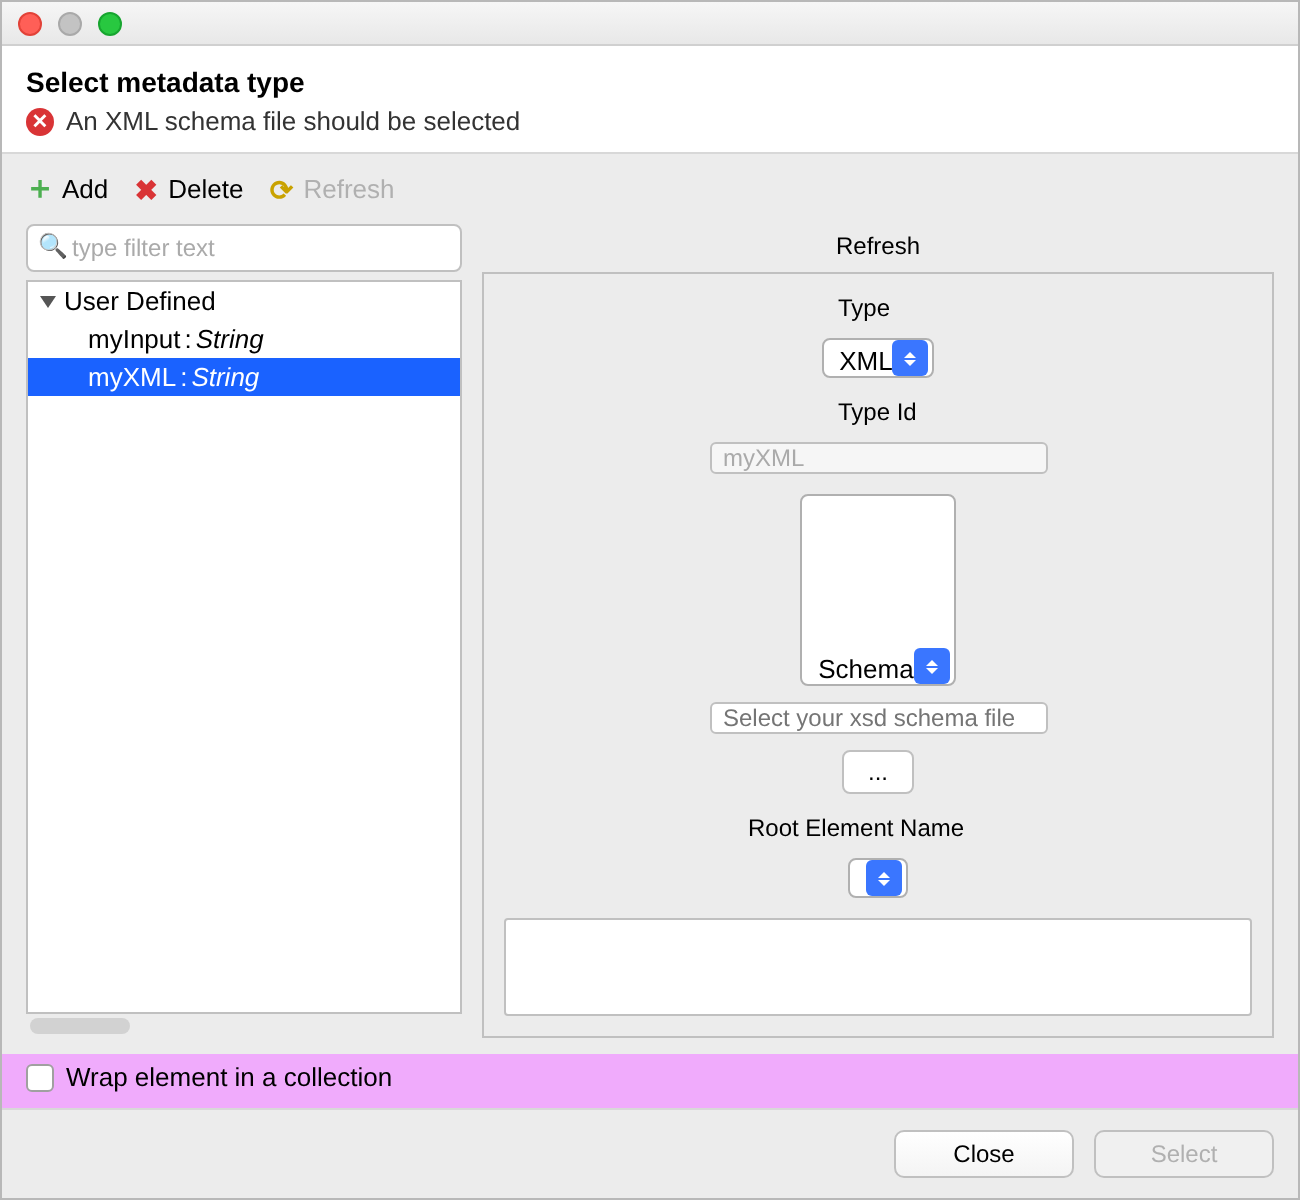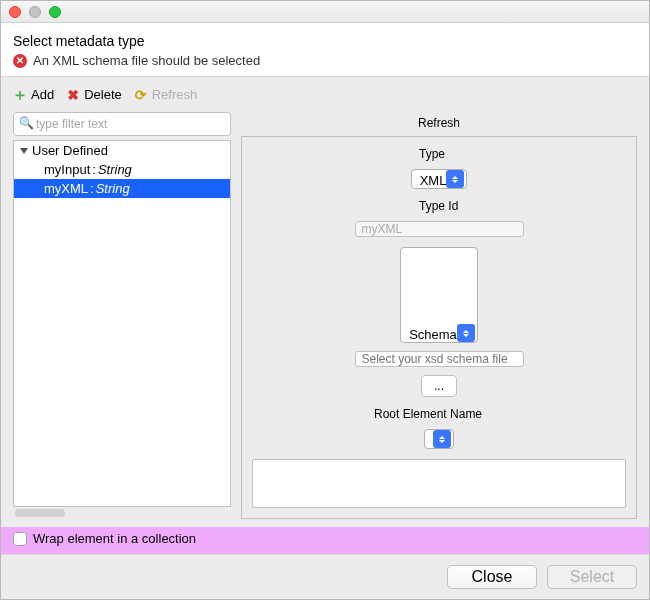--- a/index.html
+++ b/index.html
@@ -5,21 +5,21 @@
   * { box-sizing: border-box; margin: 0; padding: 0; font-family: -apple-system, "Helvetica Neue", Arial, sans-serif; font-size: 13px; }
   body { background: #ececec; width: 650px; height: 600px; display: flex; flex-direction: column; border: 1px solid #b8b8b8; }
   
   .titlebar { height: 22px; background: linear-gradient(#f6f6f6,#e8e8e8); border-bottom: 1px solid #d0d0d0; display: flex; align-items: center; padding: 0 8px; gap: 8px; }
   .tl { width:12px; height:12px; border-radius:50%; }
   .tl.red{background:#ff5f57;border:1px solid #e24238;}
   .tl.yel{background:#c3c3c3;border:1px solid #a9a9a9;}
   .tl.grn{background:#28c840;border:1px solid #17a52f;}
   
   .header { padding: 10px 12px 8px 12px; background:#fff; border-bottom:1px solid #d8d8d8; }
-  .header h1 { font-size: 14px; font-weight: 400; margin-bottom: 4px; }
+  .header h1 { font-size: 14px; font-weight: 700; margin-bottom: 4px; }
   .errline { display:flex; align-items:center; gap:6px; color:#333; font-size:12px; }
   .err-icon { width:14px;height:14px;border-radius:50%;background:#d93436;color:#fff;display:flex;align-items:center;justify-content:center;font-size:10px;font-weight:bold; }
   
   .toolbar { display:flex; align-items:center; gap:12px; padding:10px 12px 6px 12px; background:#ececec; }
   .tbtn { display:flex; align-items:center; gap:4px; background:none; border:none; font-size:12px; cursor:pointer; }
   .ico { width:14px;height:14px;display:inline-flex;align-items:center;justify-content:center;font-weight:bold;border-radius:2px;}
   .ico.plus{color:#4caf50;font-size:16px;line-height:14px;}
   .ico.x{color:#d93436;font-size:14px;}
   .ico.ref{color:#c9a200;font-size:14px;}
   .tbtn.disabled{color:#b0b0b0;}
@@ -49,21 +49,21 @@
   .select .arrows::before{border-bottom:3px solid #fff;}
   .select .arrows::after{border-top:3px solid #fff;}
   .txt{flex:1;height:22px;border:1px solid #c0c0c0;border-radius:3px;background:#fff;padding:0 6px;font-size:12px;color:#14532d;}
   .txt.readonly{background:#f6f6f6;color:#aaa;}
   .iconbtn{height:22px;width:36px;border:1px solid #c0c0c0;background:#fff;border-radius:4px;font-size:12px;}
   .bigbox{flex:1;border:1px solid #c0c0c0;background:#fff;border-radius:2px;}
   
   .wraprow{padding:4px 12px 8px 12px;background:#f0abfc;display:flex;align-items:center;gap:6px;font-size:12px;}
   .cb{width:14px;height:14px;border:1px solid #a0a0a0;border-radius:3px;background:#fff;}
   .footer{border-top:1px solid #d8d8d8;background:#ececec;padding:10px 12px;display:flex;justify-content:flex-end;gap:10px;}
-  .btn{height:24px;min-width:90px;border-radius:5px;border:1px solid #c0c0c0;background:linear-gradient(#fff,#f4f4f4);font-size:16px;}
+  .btn{height:24px;min-width:90px;border-radius:5px;border:1px solid #c0c0c0;background:linear-gradient(#fff,#f4f4f4);font-size:12px;}
   .btn.disabled{color:#b0b0b0;background:#f0f0f0;}
 </style>
 </head>
 <body>
 
 <div class="titlebar">
   <div class="tl red"></div>
   <div class="tl yel"></div>
   <div class="tl grn"></div>
 </div>

